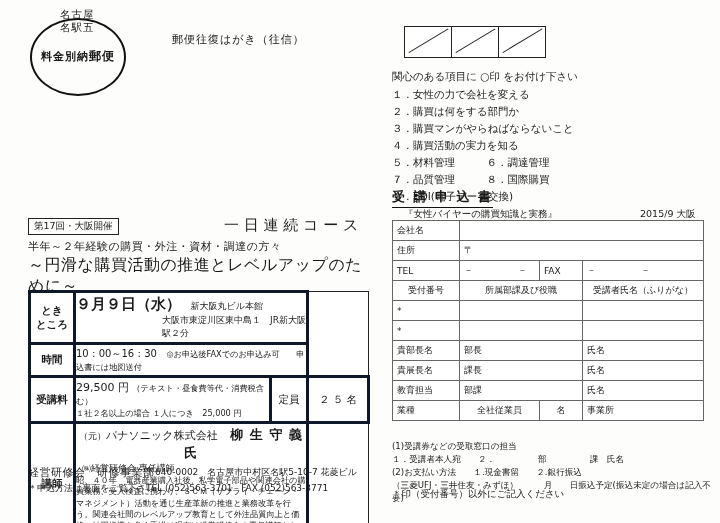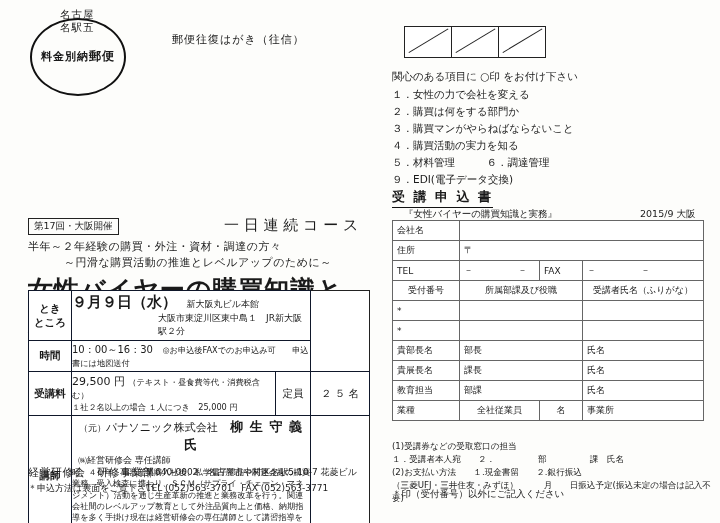--- a/index.html
+++ b/index.html
@@ -64,32 +64,32 @@
 
   
   .seminar{
     position:absolute;left:28px;top:214px;width:340px;
   }
   .kaisai{
     display:inline-block;border:1px solid #222;padding:1px 5px;font-size:9.5px;
   }
   .course{position:absolute;left:196px;top:2px;font-size:15px;}
   .lead1{font-size:11px;margin-top:4px;letter-spacing:.5px;}
-  .lead2{font-size:11px;margin-top:1px;letter-spacing:.5px;margin-left:36px;}
+  .lead2{font-size:16px;margin-top:1px;letter-spacing:.5px;}
   .bigtitle{
     font-size:25px;font-weight:bold;letter-spacing:1px;margin-top:3px;
     font-family:"DejaVu Serif","Liberation Serif",serif;
   }
 
   
   .detail{
     position:absolute;left:28px;top:290px;width:342px;
     border:1px solid #222;border-collapse:collapse;font-size:10px;background:#fff;
   }
-  .detail td{border:1px solid #0f172a;padding:2px 0;vertical-align:middle;}
+  .detail td{border:3px solid #0f172a;padding:2px 0;vertical-align:middle;}
   .dkey{width:42px;text-align:center;font-weight:bold;font-size:10.5px;}
   .tokitime{font-size:15px;font-weight:bold;}
   .small{font-size:9px;}
   .xsmall{font-size:8.2px;line-height:1.38;}
   .price{font-size:11px;}
   .teiin{font-size:10.5px;text-align:center;}
   .lect-name{font-size:13px;font-weight:bold;letter-spacing:1px;}
 
   
   .footer{position:absolute;left:28px;top:464px;width:350px;font-size:9px;line-height:1.55;}
@@ -119,20 +119,21 @@
   </div>
 
   <div class="interest">
     <div class="head">関心のある項目に ○印 をお付け下さい</div>
     <ol>
       <li>１．女性の力で会社を変える</li>
       <li>２．購買は何をする部門か</li>
       <li>３．購買マンがやらねばならないこと</li>
       <li>４．購買活動の実力を知る</li>
       <li>５．材料管理　　　６．調達管理</li>
+      <li>７．品質管理　　　８．国際購買</li>
       <li>９．EDI(電子データ交換)</li>
     </ol>
   </div>
 
   <div class="app-title">受 講 申 込 書</div>
   <div class="app-sub">『女性バイヤーの購買知識と実務』</div>
   <div class="app-date">2015/9 大阪</div>
 
   <table class="form">
     <tbody>

